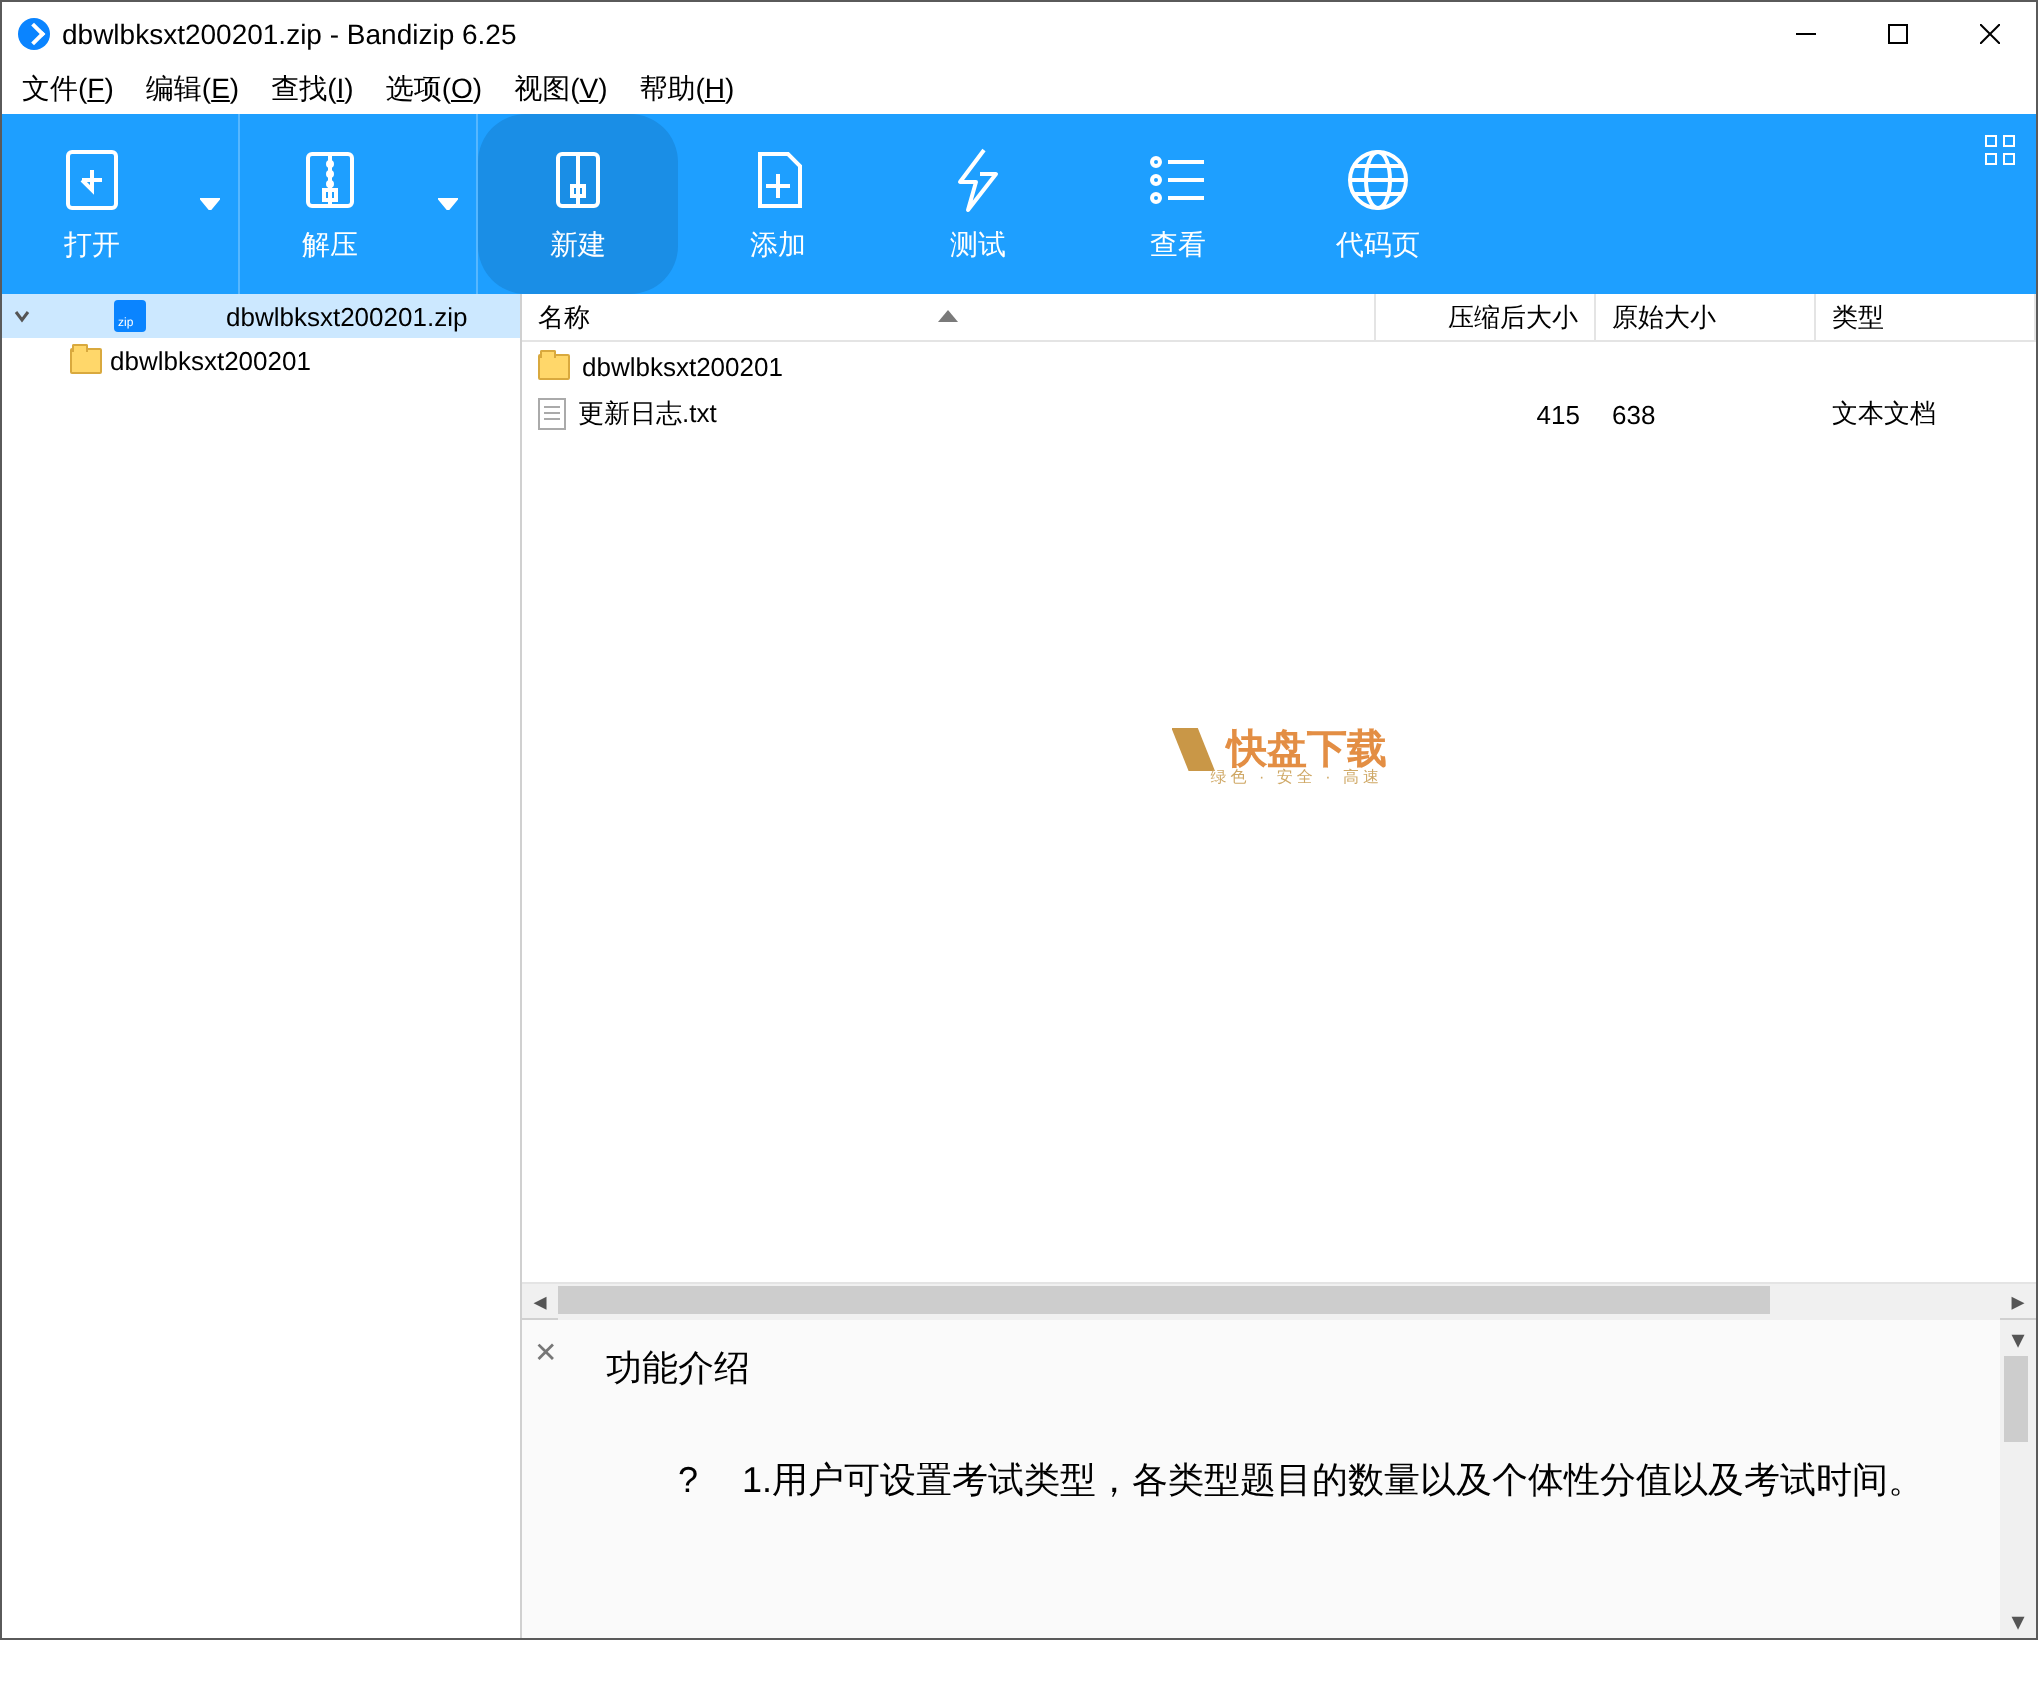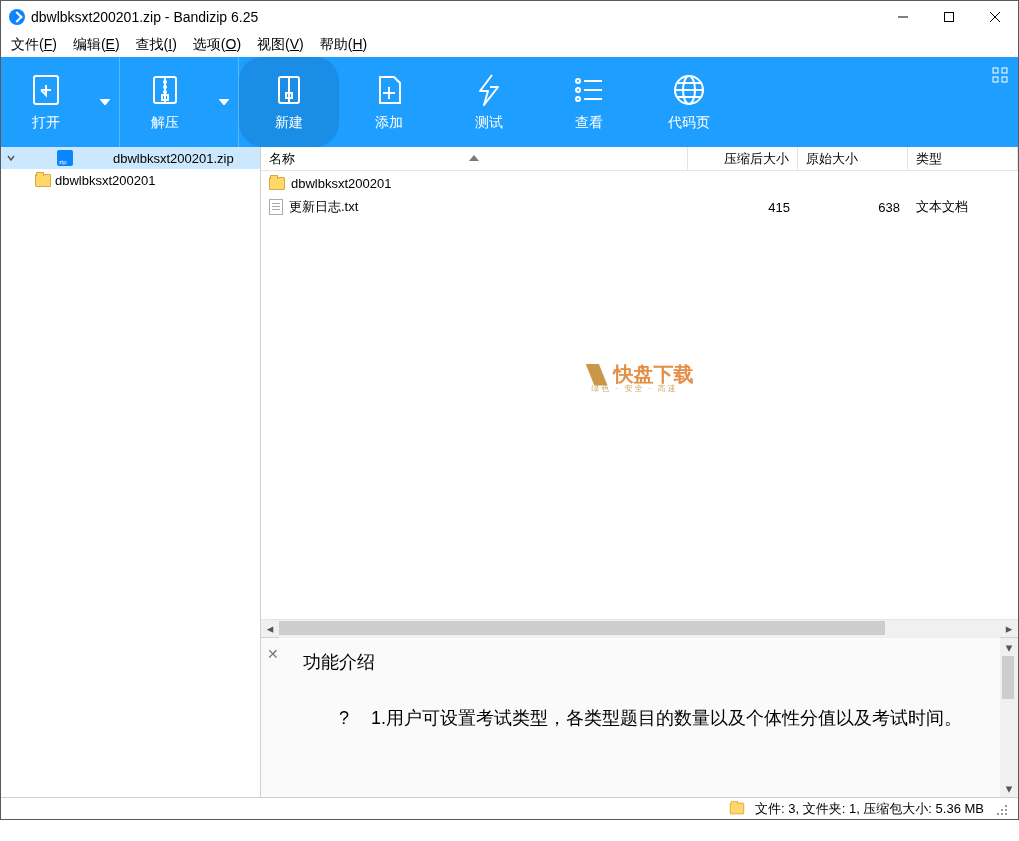--- a/index.html
+++ b/index.html
@@ -62,27 +62,27 @@
   .col.type { width: 110px; }
   .sort-ind { position: absolute; left: 50%; top: 2px; transform: translateX(-50%); }
   .sort-ind svg { fill: #7a7a7a; }
 
   
   .list-body { flex: 1; overflow: auto; position: relative; }
   .list-row { height: 24px; display: flex; align-items: center; }
   .list-row .cell { padding: 0 8px; }
   .list-row .cell.name { flex: 1 1 auto; display: flex; align-items: center; gap: 6px; }
   .list-row .cell.comp { width: 110px; text-align: right; }
-  .list-row .cell.orig { width: 110px; text-align: right; }
+  .list-row .cell.orig { width: 110px; }
   .list-row .cell.type { width: 110px; }
 
   .watermark { position: absolute; left: 50%; top: 190px; transform: translateX(-50%); display: flex; align-items: center; gap: 6px; opacity: 0.95; pointer-events: none; }
   .watermark .k { width: 22px; height: 22px; background: #c7923e; clip-path: polygon(0 0, 60% 0, 100% 100%, 40% 100%); }
   .watermark .txt1 { font-size: 20px; font-weight: 700; color: #e2893a; }
-  .watermark .sub { font-size: 8px; color: #cda45e; letter-spacing: 2px; position: absolute; bottom: -6px; right: 16px; }
+  .watermark .sub { font-size: 8px; color: #cda45e; letter-spacing: 2px; position: absolute; bottom: -6px; right: 2px; }
 
   
   .hscroll { height: 18px; border-top: 1px solid #e4e4e4; display: flex; align-items: center; background: #f0f0f0; }
   .hscroll .arrow { width: 18px; height: 18px; display: flex; align-items: center; justify-content: center; color: #555; }
   .hscroll .track { flex: 1; height: 18px; background: #f0f0f0; position: relative; }
   .hscroll .thumb { position: absolute; left: 0; top: 1px; height: 14px; width: 84%; background: #cdcdcd; }
 
   
   .preview { height: 160px; border-top: 1px solid #d0d0d0; background: #fafafa; display: flex; }
   .preview .close { width: 22px; padding: 8px 0 0 6px; color: #777; font-size: 14px; }
@@ -336,19 +336,14 @@
           <div class="arrow">▾</div>
           <div class="vtrack">
               <div class="vthumb"></div>
             </div>
           <div class="arrow">▾</div>
         </div>
       </div>
     </div>
   </div>
 
-  <div class="statusbar">
-    <span class="folder-icon"></span>
-    <span>文件: 3, 文件夹: 1, 压缩包大小: 5.36 MB</span>
-    <span class="grip"></span>
-  </div>
 
 </div>
 
 </body></html>

